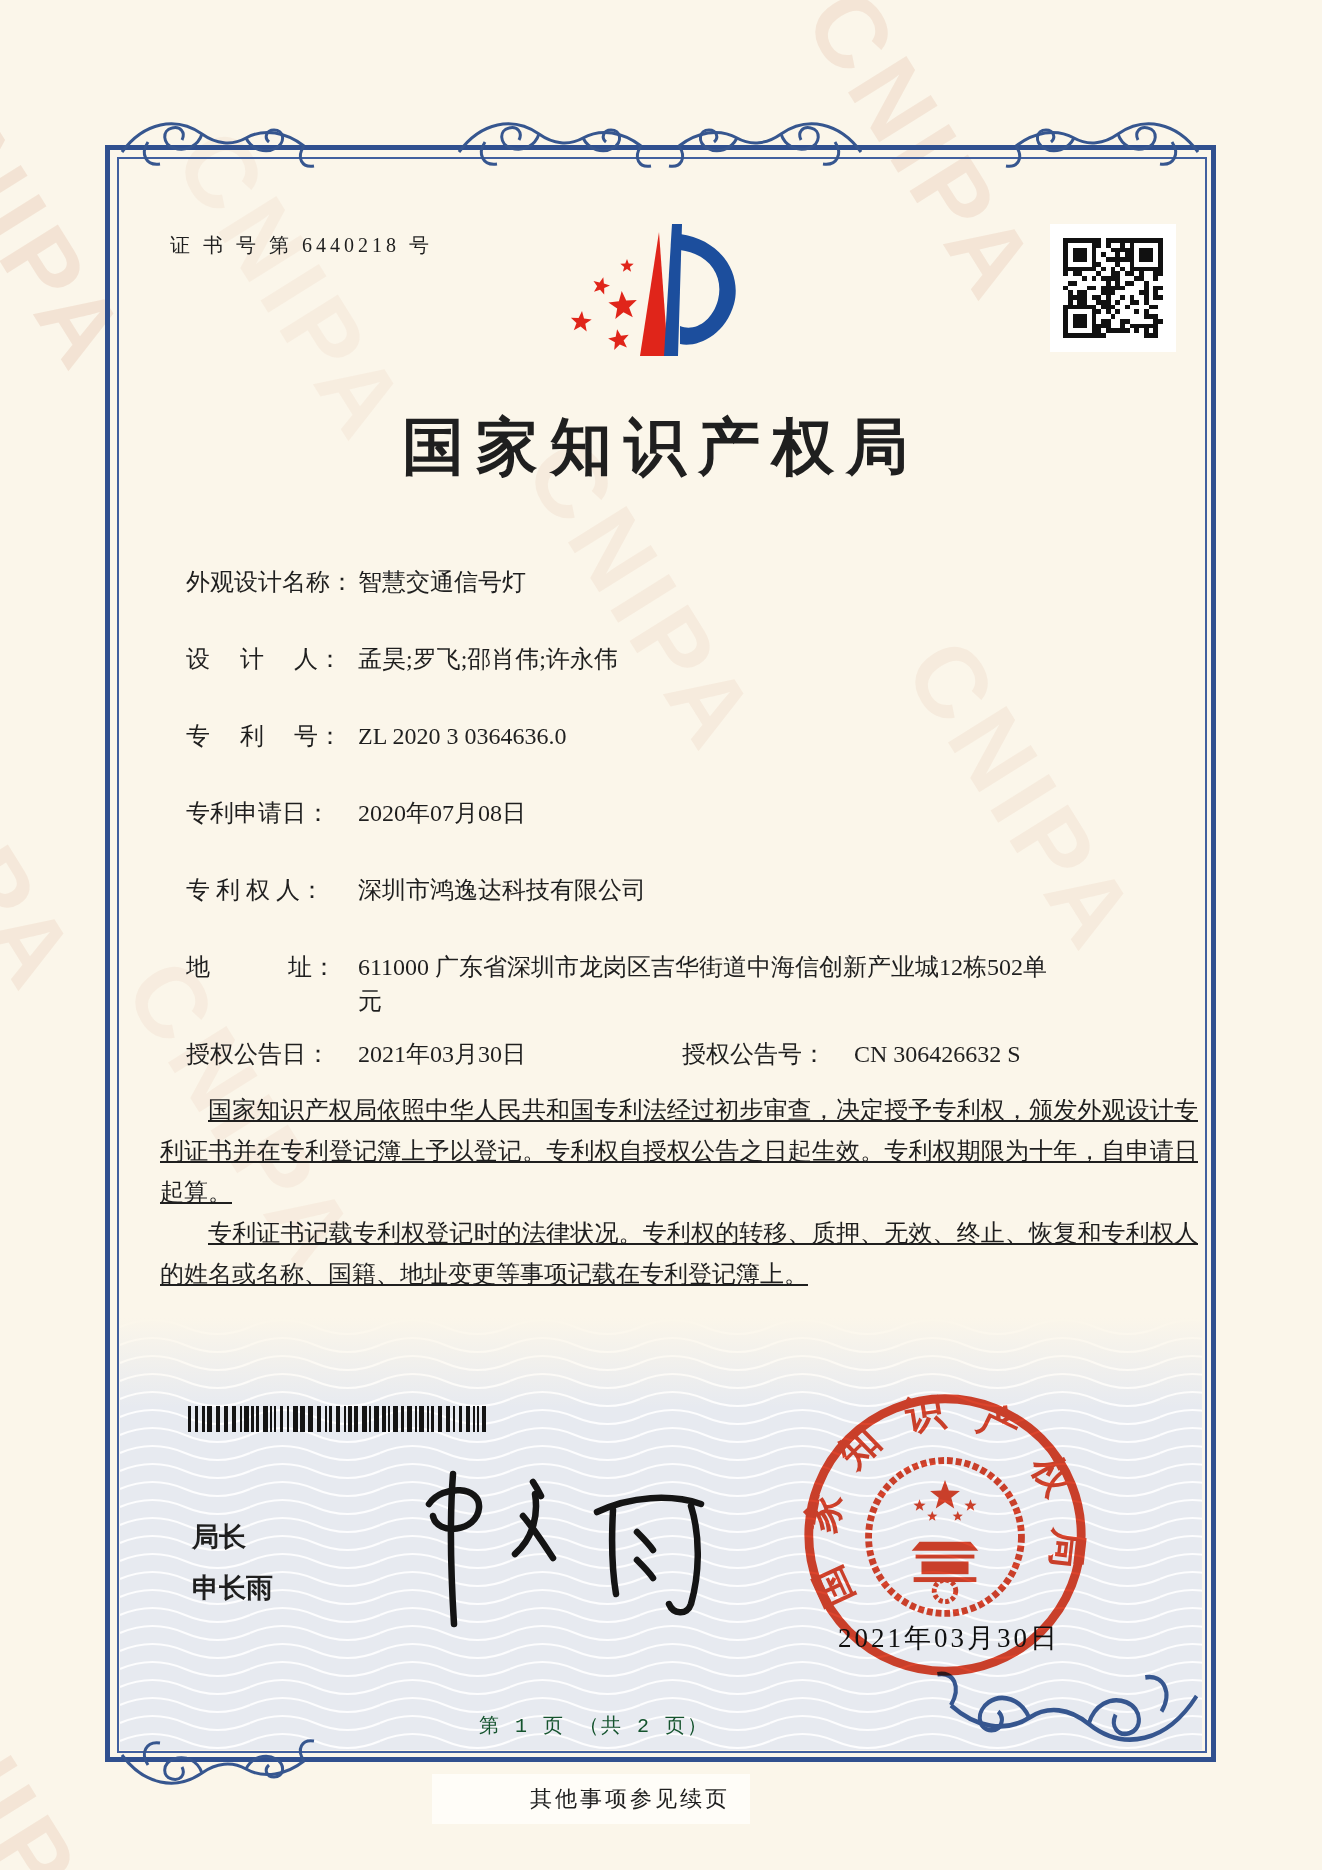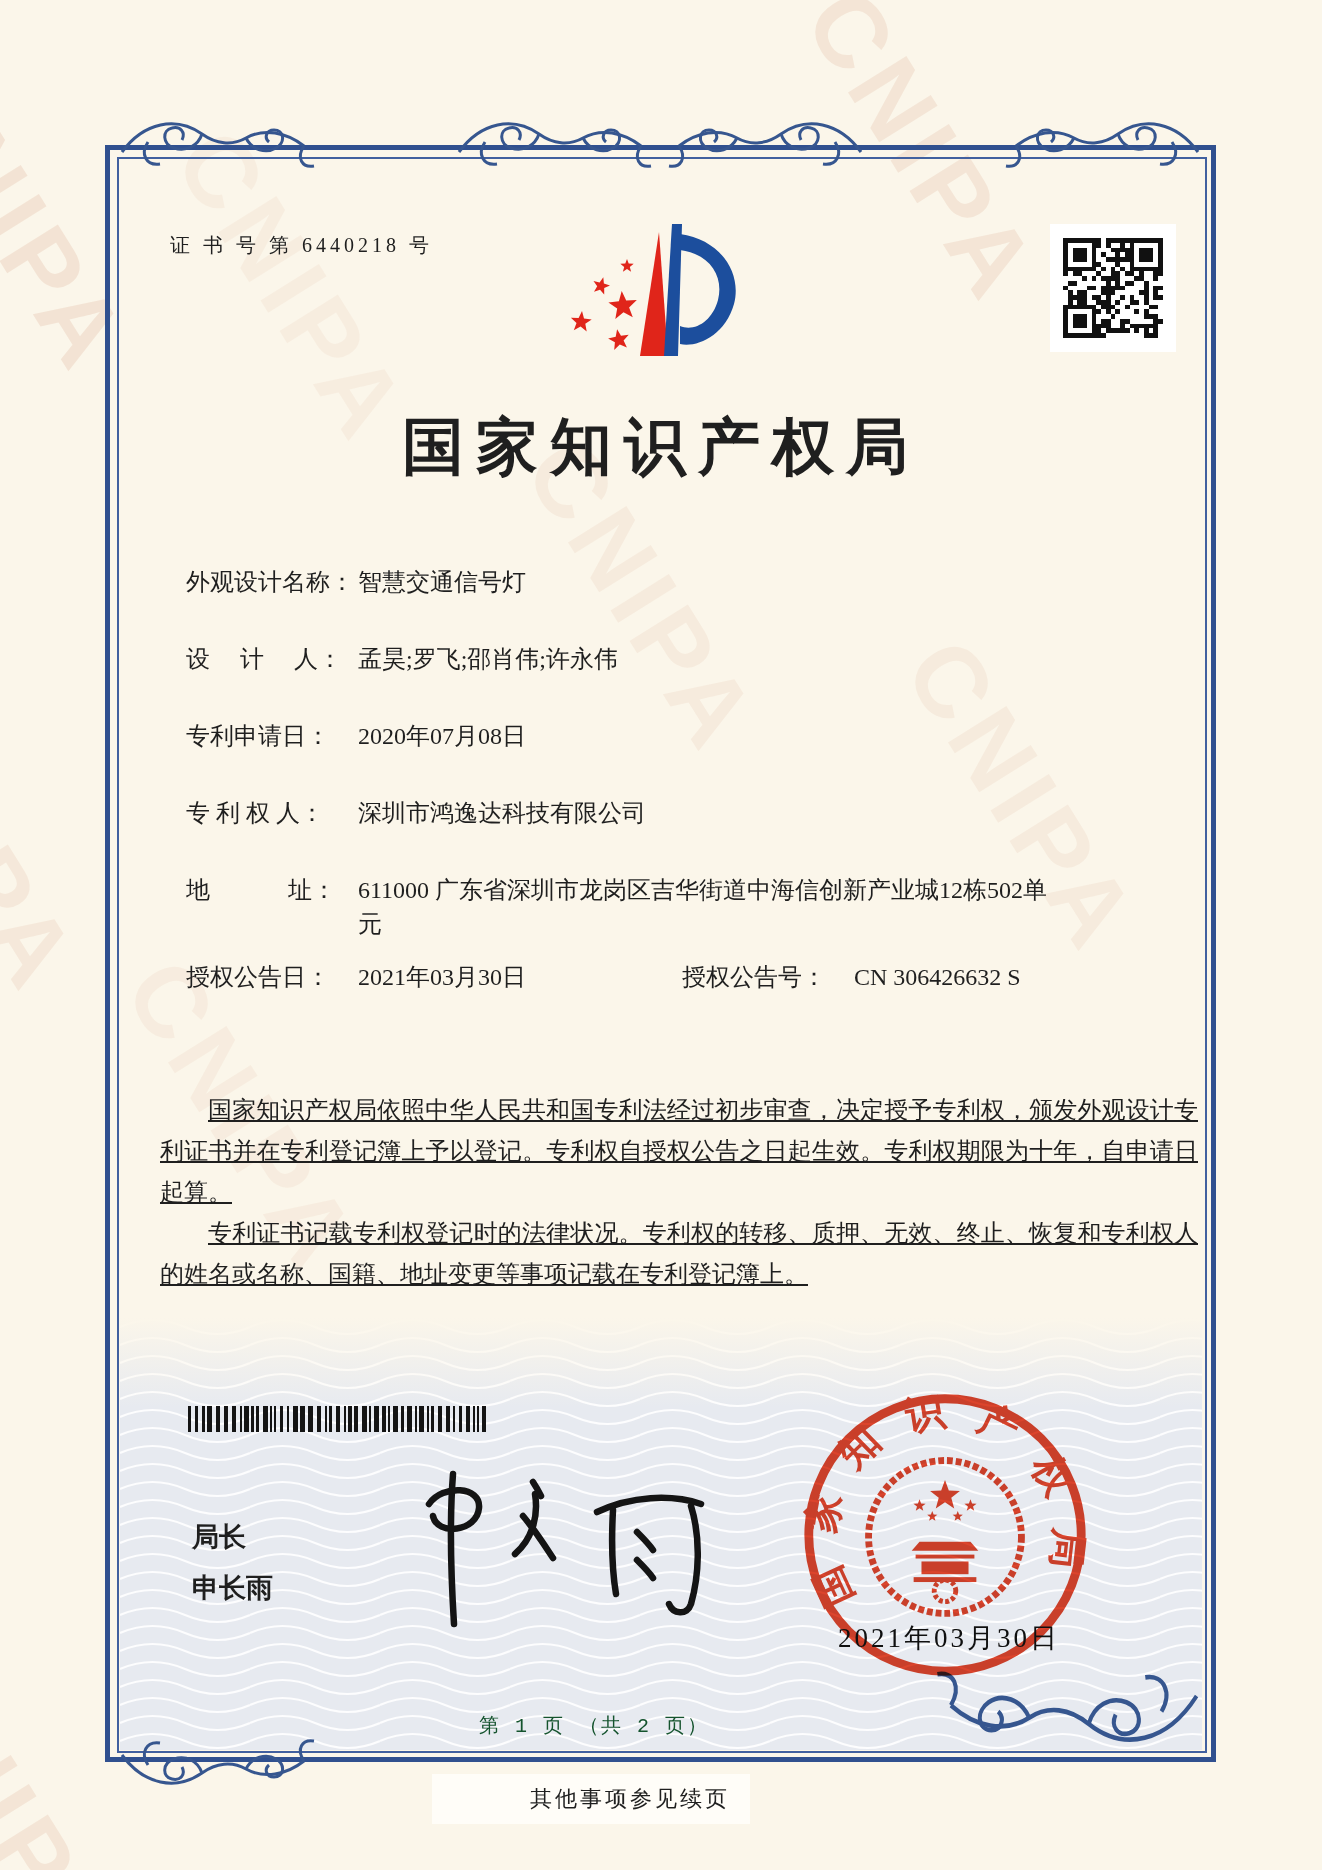--- a/index.html
+++ b/index.html
@@ -356,20 +356,24 @@
   <div class="fields">
     <div class="frow">
       <span class="flabel">外观设计名称：</span>
       <span class="fvalue">智慧交通信号灯</span>
     </div>
     <div class="frow">
       <span class="flabel">设　 计　 人：</span>
       <span class="fvalue">孟昊;罗飞;邵肖伟;许永伟</span>
     </div>
     <div class="frow">
+      <span class="flabel">专　 利　 号：</span>
+      <span class="fvalue">ZL 2020 3 0364636.0</span>
+    </div>
+    <div class="frow">
       <span class="flabel">专利申请日：</span>
       <span class="fvalue">2020年07月08日</span>
     </div>
     <div class="frow">
       <span class="flabel">专 利 权 人：</span>
       <span class="fvalue">深圳市鸿逸达科技有限公司</span>
     </div>
     <div class="frow addr">
       <span class="flabel">地　　　 址：</span>
       <span class="fvalue">611000 广东省深圳市龙岗区吉华街道中海信创新产业城12栋502单元</span>

